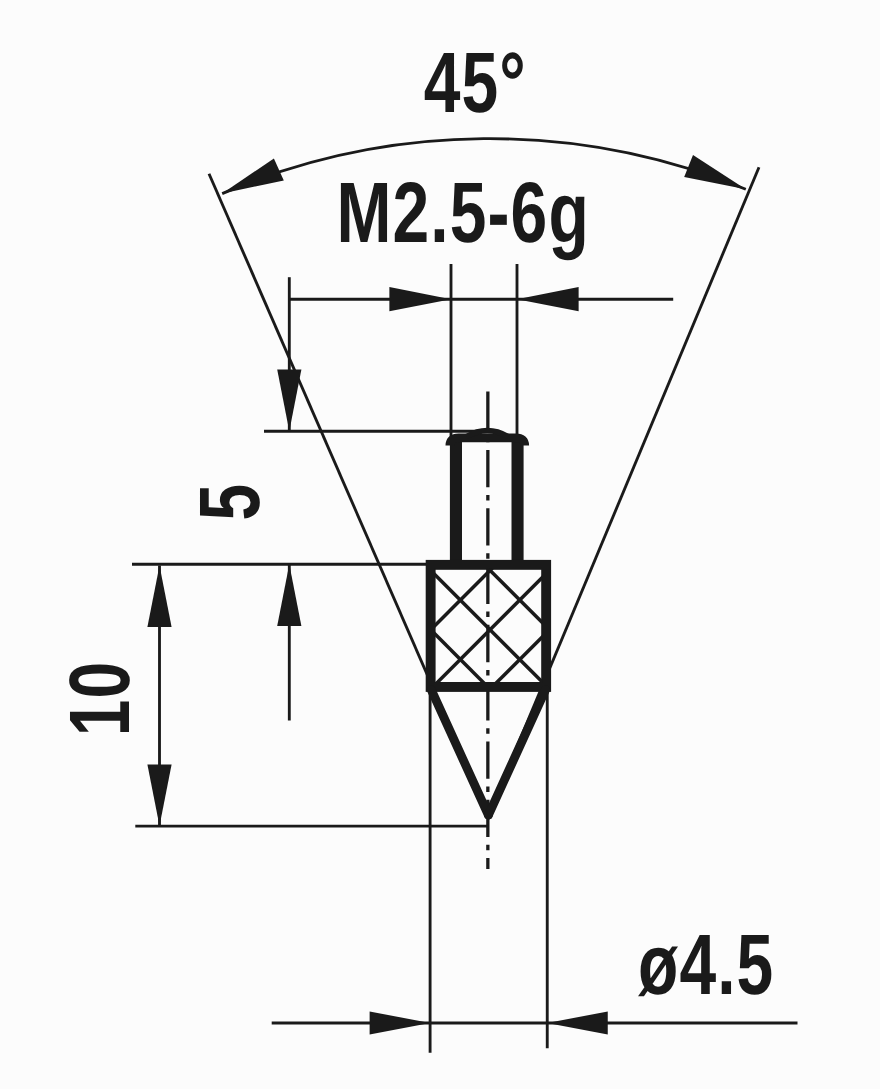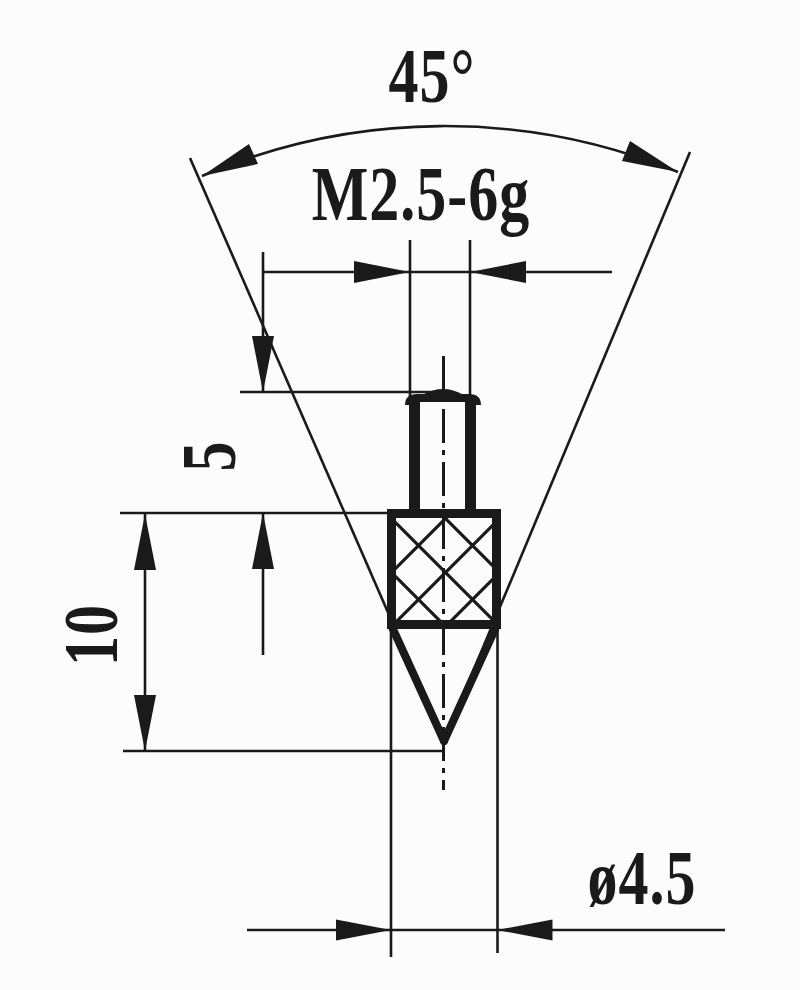--- a/index.html
+++ b/index.html
@@ -1,18 +1,18 @@
 <!DOCTYPE html>
 <html><head>
 <meta charset="utf-8">
 <style>
   html,body{margin:0;padding:0;background:#ffffff;}
   #stage{
     position:relative;width:800px;height:990px;background:#fcfcfc;overflow:hidden;
-    font-family:Liberation Serif, serif;
+    font-family:Liberation Sans, sans-serif;
   }
   #draw-svg{position:absolute;left:0;top:0;}
   .lbl{
     position:absolute;white-space:nowrap;color:#1a1a1a;font-weight:bold;
     font-size:60px;line-height:1;letter-spacing:1px;
   }
   .lbl-h{transform:translate(-50%,-50%) scaleY(1.3);}
   .lbl-v{transform:translate(-50%,-50%) rotate(-90deg) scaleY(1.3);}
   #lbl-angle   {left:432px;top:76px;}
   #lbl-thread  {left:421px;top:194px;}

